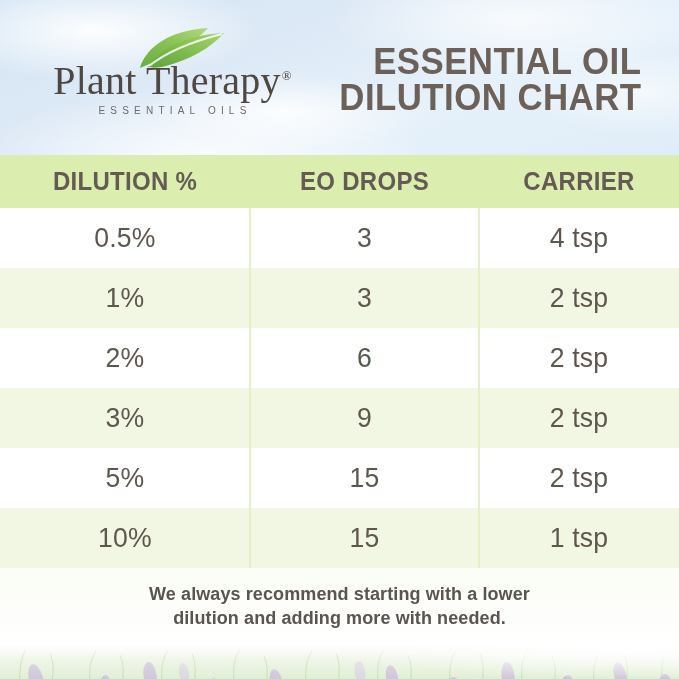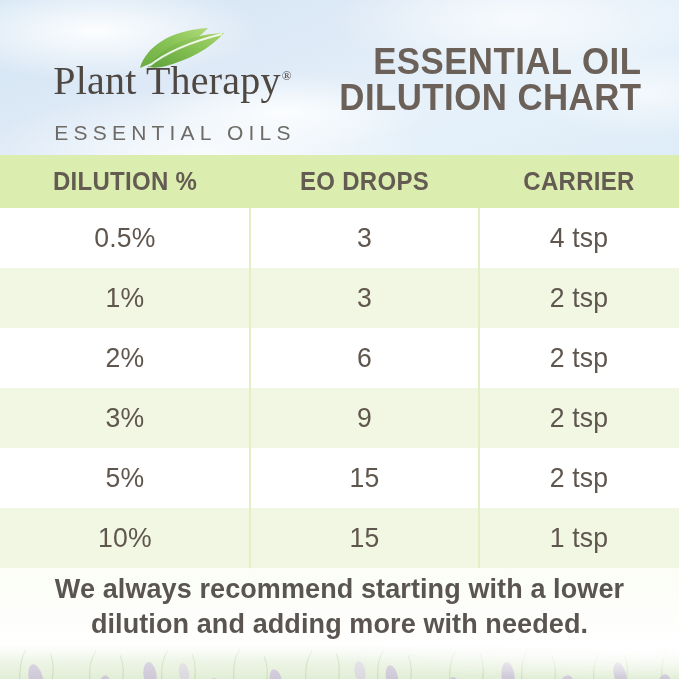--- a/index.html
+++ b/index.html
@@ -58,22 +58,22 @@
     position: relative;
     display: inline-block;
   }
   .logo-reg {
     font-size: 13px;
     vertical-align: 14px;
     margin-left: 1px;
     color: #4e4742;
   }
   .logo-sub {
-    margin-top: 20px;
-    font-size: 21px;
+    margin-top: 4px;
+    font-size: 10px;
     letter-spacing: 5.2px;
     color: #6e6a66;
     text-indent: 5px;
     white-space: nowrap;
   }
 
   
   .title {
     position: absolute;
     right: 38px;
@@ -141,21 +141,21 @@
   .note {
     position: relative;
     height: 77px;
     background: linear-gradient(180deg, #fbfdf6 0%, #fdfefb 55%, #ffffff 100%);
     display: flex;
     align-items: center;
     justify-content: center;
     text-align: center;
   }
   .note-text {
-    font-size: 27px;
+    font-size: 18px;
     font-weight: bold;
     color: #5a5550;
     line-height: 1.28;
     letter-spacing: 0.1px;
   }
 
   
   .photo {
     position: relative;
     height: 61px;

